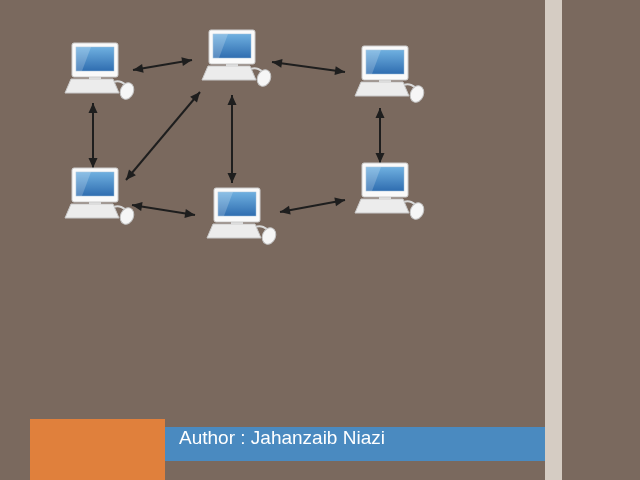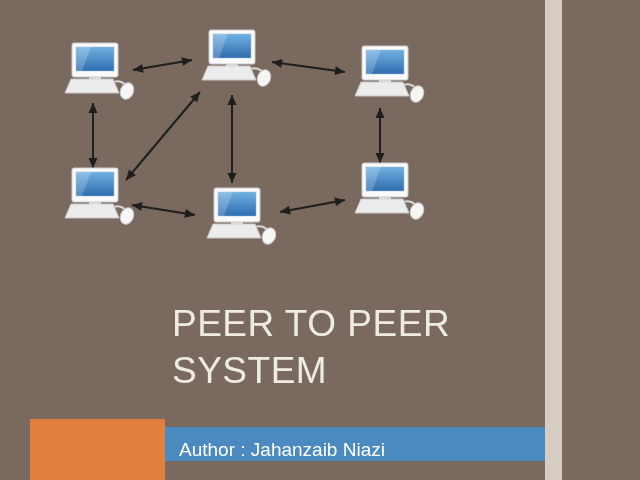--- a/index.html
+++ b/index.html
@@ -29,21 +29,21 @@
   }
   .orange-block{
     position:absolute;
     left:30px;top:419px;width:135px;height:61px;
     background:var(--orange,#e0803c);
   }
   .caption-bar{
     position:absolute;
     left:165px;top:427px;width:380px;height:34px;
     background:var(--caption-bg,#4a8ac0);
-    display:flex;align-items:flex-end;
+    display:flex;align-items:flex-start;
   }
   .caption-text{
     color:var(--caption-color,#ffffff);
     font-size:19px;
     padding-left:14px;
     white-space:nowrap;
   }
 </style>
 </head>
 <body>
@@ -148,21 +148,20 @@
         <path d="M 401,203 C 409,199 415,203 417,207" stroke="#d8d8d8" fill="none" stroke-width="2"></path>
         <polygon points="355,213 409,213 403,199 361,199" fill="#ececec" stroke="#c8c8c8" stroke-width="1"></polygon>
         <rect x="379" y="195" width="12" height="5" fill="#dddddd"></rect>
         <rect x="362" y="163" width="46" height="34" rx="2" fill="#fafafa" stroke="#cccccc" stroke-width="1"></rect>
         <rect x="366" y="167" width="38" height="24" fill="url(#scrGrad)" stroke="#9bbdd8" stroke-width="0.5"></rect>
         <polygon points="366,167 381,167 372,191 366,191" fill="#ffffff" opacity="0.2"></polygon>
         <ellipse cx="417" cy="211" rx="6.5" ry="8.5" fill="#f6f6f6" stroke="#c4c4c4" stroke-width="1" transform="rotate(22 417 211)"></ellipse>
       </g>
     </svg>
 
-  <div class="slide-title">PEER TO PEER SYSTEM</div>
 
   <div class="orange-block"></div>
 
   <div class="caption-bar">
     <span class="caption-text">Author : Jahanzaib Niazi</span>
   </div>
 
 </div>
 
 </body></html>

